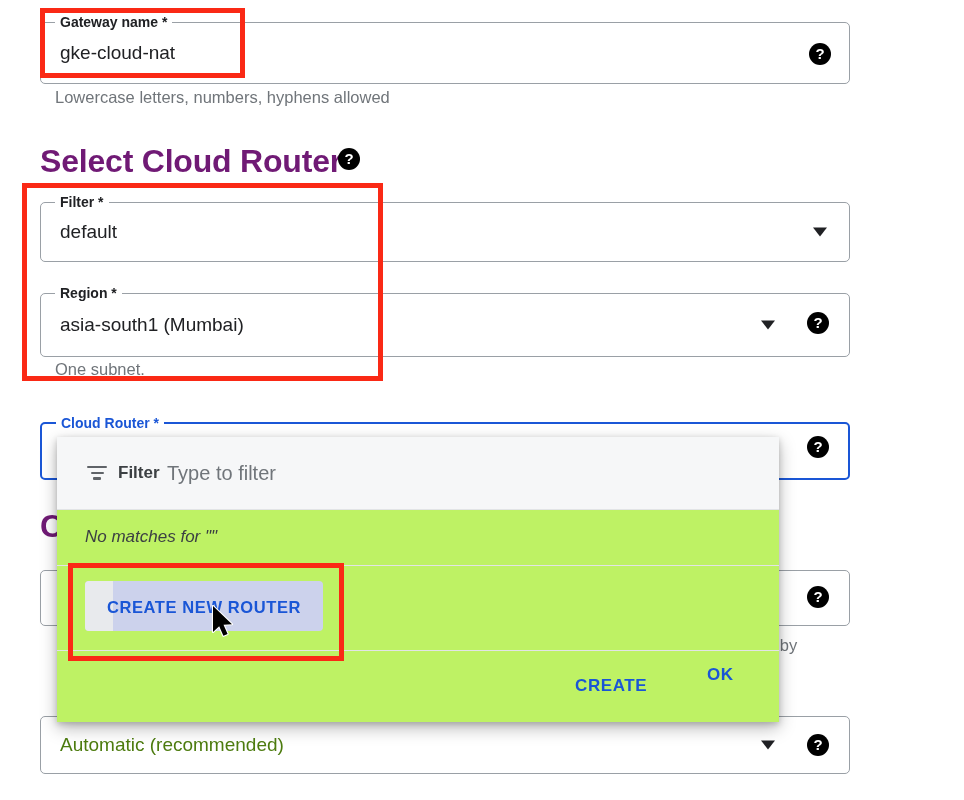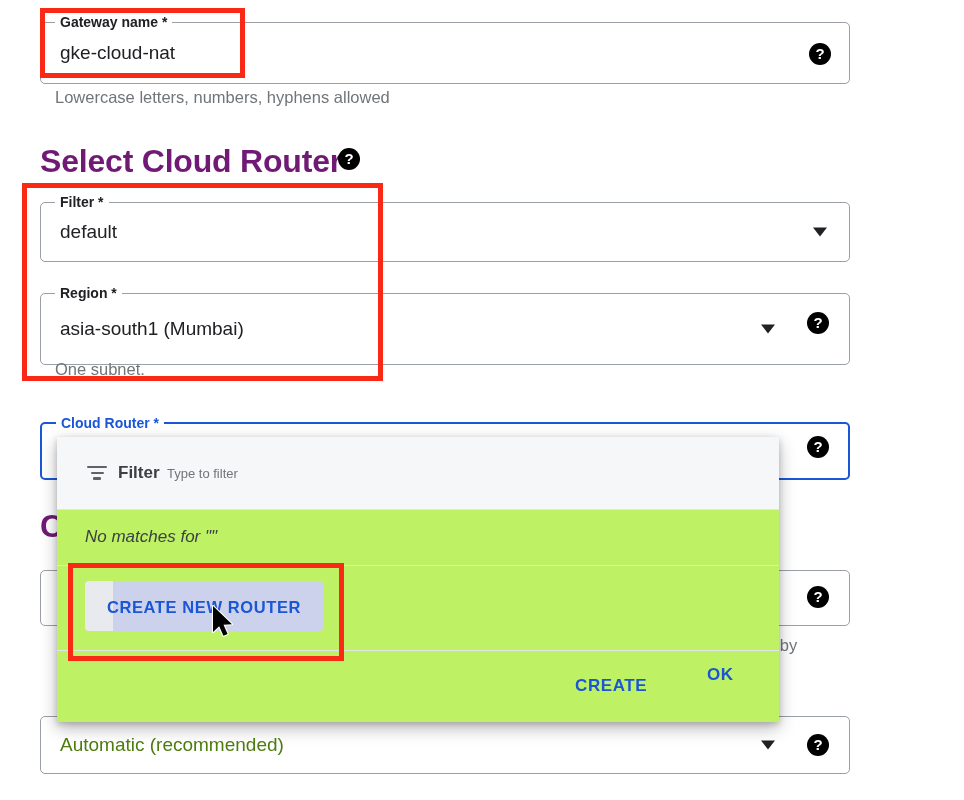--- a/index.html
+++ b/index.html
@@ -145,21 +145,21 @@
     transform: translateY(-50%);
     font-size: 17px;
     font-weight: bold;
     color: #3c4043;
   }
   .filter-placeholder {
     position: absolute;
     left: 110px;
     top: 36px;
     transform: translateY(-50%);
-    font-size: 13px;
+    font-size: 20px;
     color: #70757a;
   }
   .no-matches {
     position: absolute;
     left: 28px;
     top: 100px;
     transform: translateY(-50%);
     font-size: 17px;
     font-style: italic;
     color: #3c4043;
@@ -239,21 +239,21 @@
 
   <div class="section-heading" style="left:40px; top:143px;">Select Cloud Router</div>
   <span class="help-icon" style="left:338px; top:148px;">?</span>
 
   <div class="field" style="left:40px; top:202px; width:810px; height:60px;">
     <span class="field-legend">Filter *</span>
     <span class="field-value">default</span>
     <span class="caret-down" style="right:22px;"></span>
   </div>
 
-  <div class="field" style="left:40px; top:293px; width:810px; height:72px;">
+  <div class="field" style="left:40px; top:293px; width:810px; height:64px;">
     <span class="field-legend">Region *</span>
     <span class="field-value">asia-south1 (Mumbai)</span>
     <span class="caret-down" style="right:74px;"></span>
   </div>
   <span class="help-icon" style="left:807px; top:312px;">?</span>
   <div class="helper" style="left:55px; top:360px;">One subnet.</div>
 
   <div class="field focused" style="left:40px; top:422px; width:810px; height:58px;">
     <span class="field-legend">Cloud Router *</span>
     <span class="field-value"></span>

